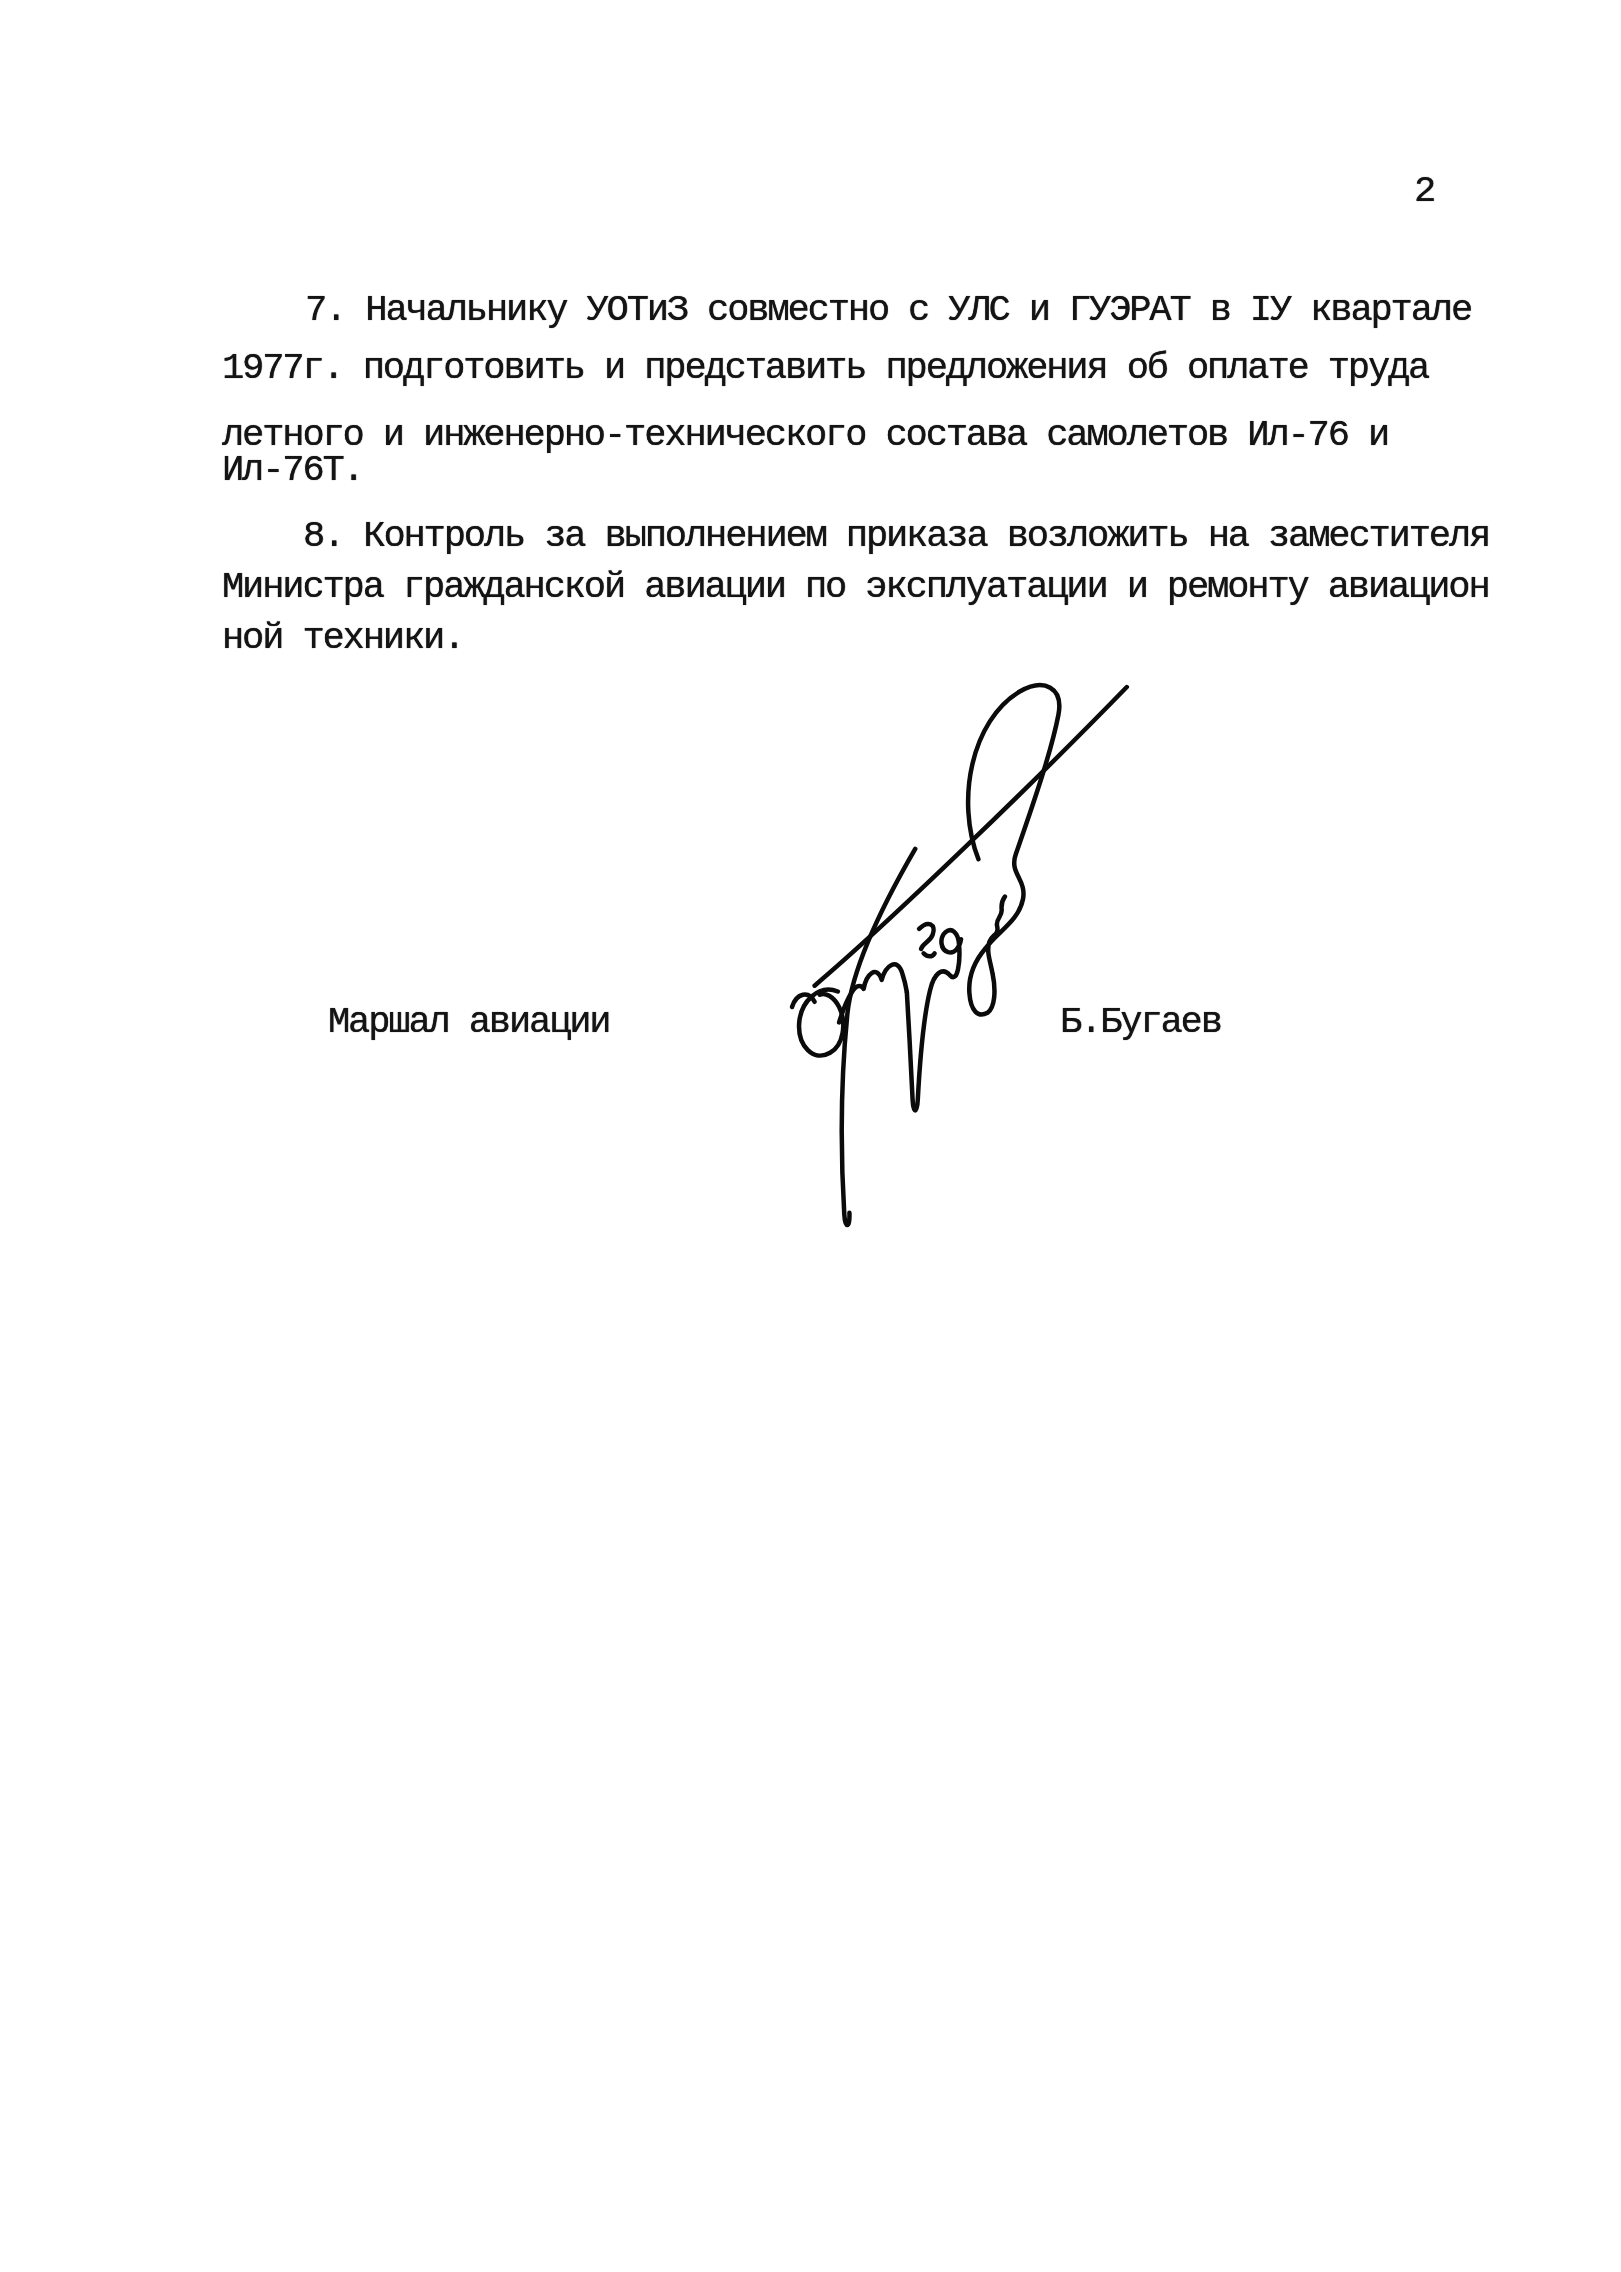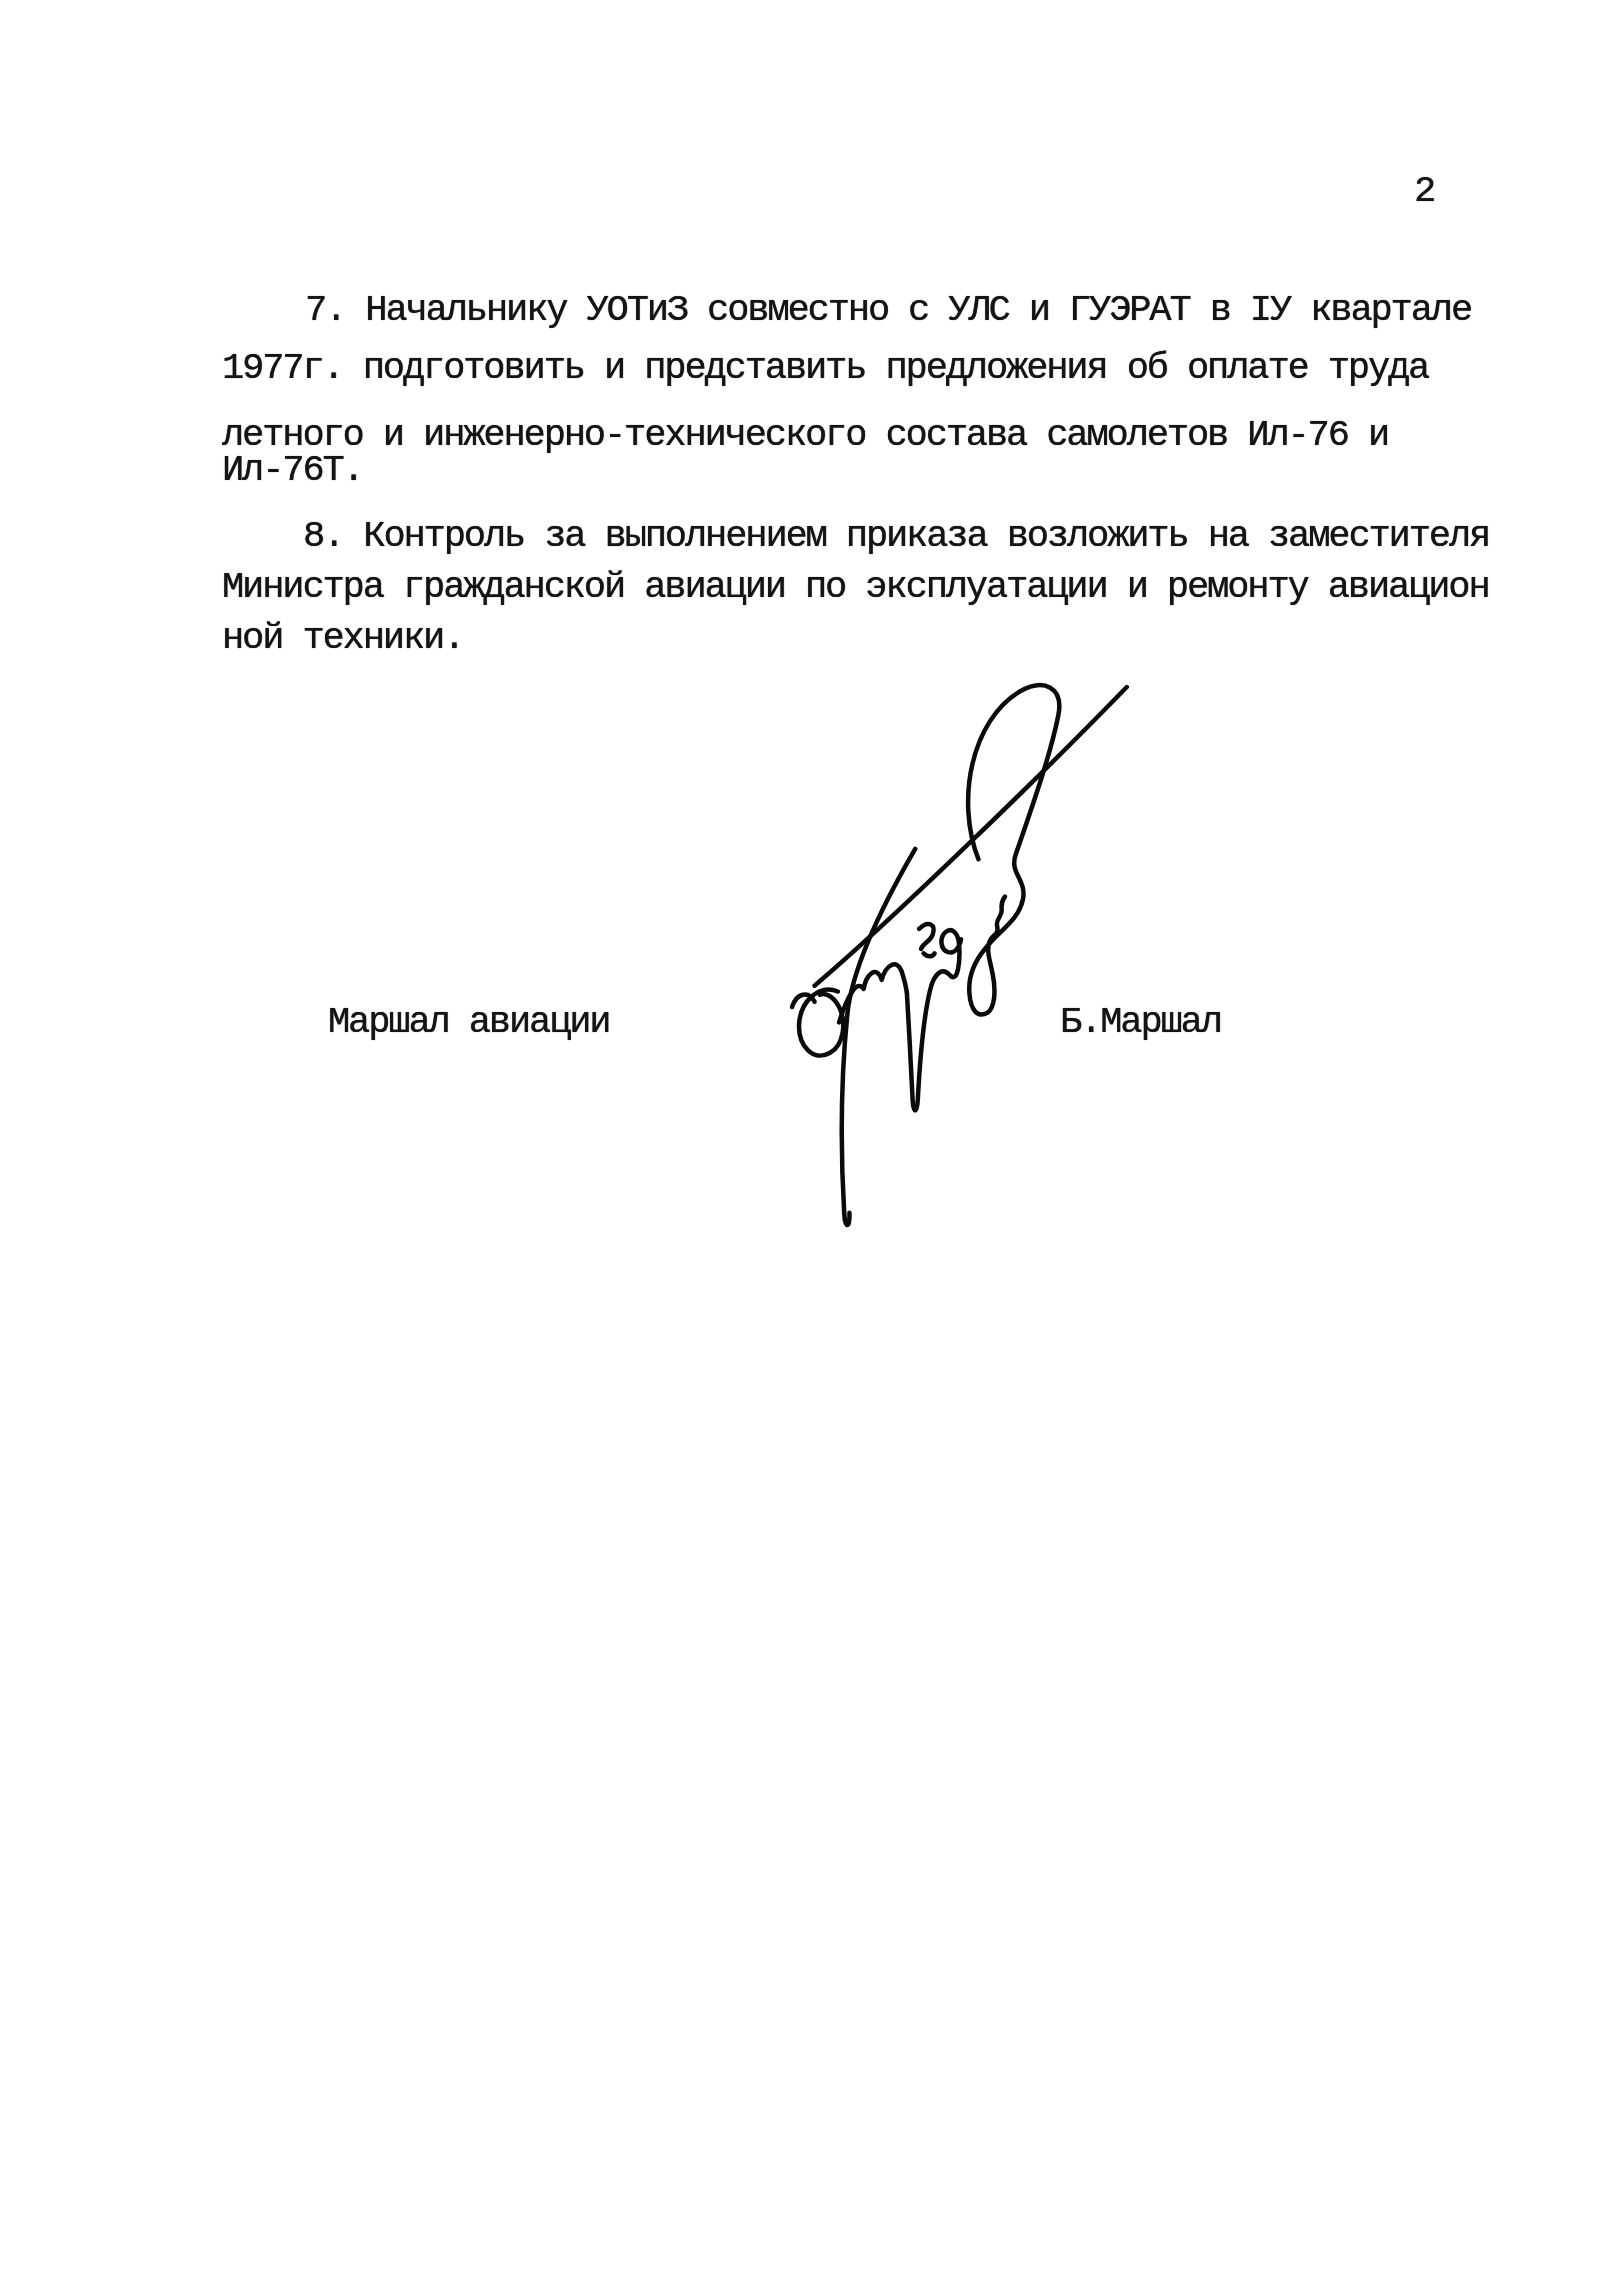--- a/index.html
+++ b/index.html
@@ -63,21 +63,21 @@
     <div class="tw" id="p7-l4">Ил-76Т.</div>
   </div>
 
   <div>
     <div class="tw" id="p8-l1">8. Контроль за выполнением приказа возложить на заместителя</div>
     <div class="tw" id="p8-l2">Министра гражданской авиации по эксплуатации и ремонту авиацион</div>
     <div class="tw" id="p8-l3">ной техники.</div>
   </div>
 
   <div class="tw" id="sig-title">Маршал авиации</div>
-  <div class="tw" id="sig-name">Б.Маршал</div>
+  <div class="tw" id="sig-name">Б.Бугаев</div>
 
   <svg id="autograph" viewBox="0 0 650 910" aria-hidden="true">
 
     <path d="M 112,508 C 230,408 455,190 596,45"></path>
 
     <path d="M 366,312 C 330,220 356,96 430,52 C 468,30 498,46 490,88 C 478,150 446,240 424,304 C 413,334 441,343 435,374 C 428,408 396,424 377,450 C 360,470 350,495 352,520 C 354,548 366,558 380,550 C 392,542 393,514 388,490 C 384,468 378,455 383,440 C 387,428 398,430 395,416 C 392,404 403,402 402,390 C 401,380 404,374 407,370"></path>
 
     <path d="M 77,541 C 84,519 103,515 112,533"></path>
 
     <path d="M 148,517 C 118,505 90,533 88,567 C 86,601 110,627 136,612 C 157,600 162,565 150,541 C 141,524 128,518 120,522"></path>

